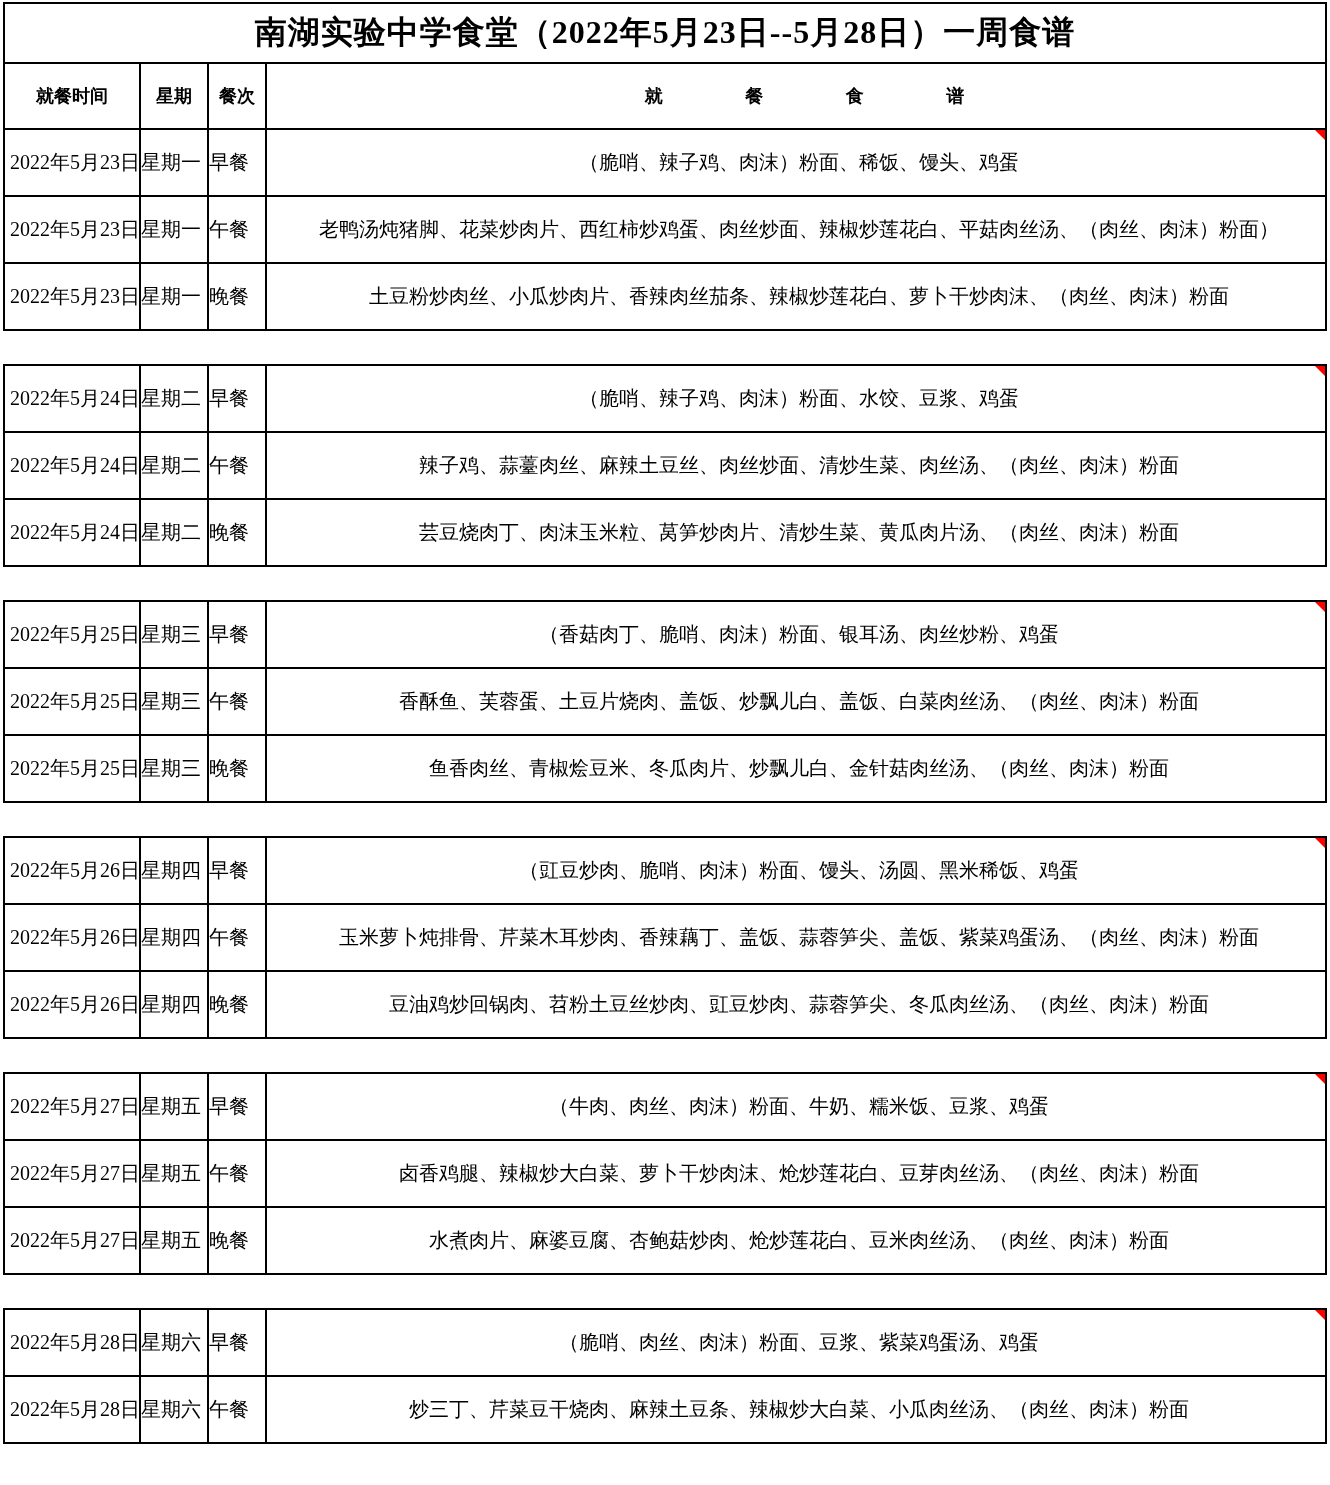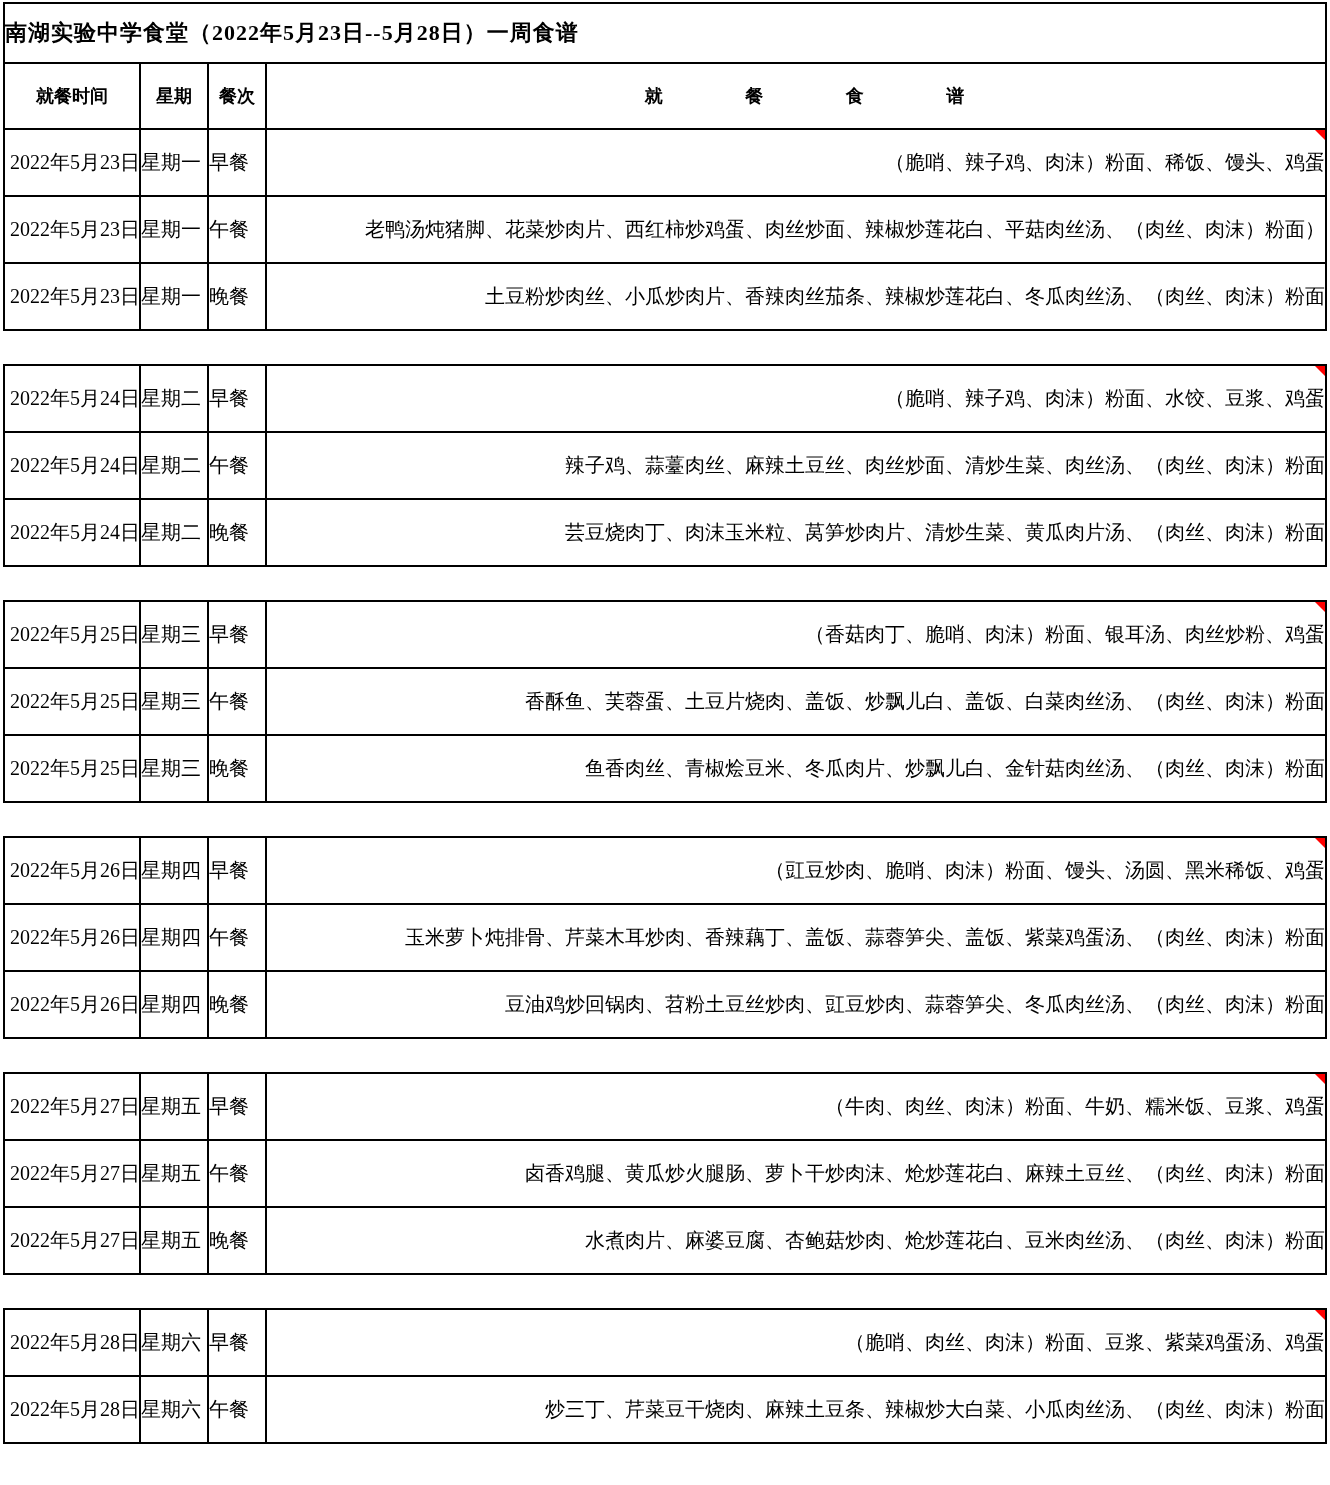--- a/index.html
+++ b/index.html
@@ -10,28 +10,28 @@
   }
   .sheet{position:relative;width:1330px;height:1485px;background:var(--bg-color,#fff);overflow:hidden;}
   table.menu-table{
     border-collapse:collapse;
     table-layout:fixed;
     width:1324px;
     margin:2px 0 0 3px;
   }
   td{border:2px solid var(--border-color,#000);padding:0;vertical-align:middle;overflow:hidden;}
   tr.title-row td{
-    height:58px;text-align:left;font-weight:bold;font-size:22px;letter-spacing:1px;
+    height:58px;text-align:center;font-weight:bold;font-size:32px;letter-spacing:1px;
   }
   tr.head-row td{height:64px;text-align:center;font-weight:bold;font-size:18px;}
   tr.head-row td.c-menu{word-spacing:78px;text-align:center;padding-left:17px;}
   tr.data-row td{height:65px;font-size:20px;}
   td.c-date{font-size:19px;padding-left:5px;white-space:nowrap;}
   td.c-week,td.c-meal{}
-  td.c-menu{padding-left:6px;text-align:right;position:relative;}
+  td.c-menu{padding-left:6px;text-align:center;position:relative;}
   tr.spacer-row td{border:none;height:33px;}
   .flag{
     position:absolute;top:0;right:0;width:0;height:0;
     border-top:10px solid var(--flag-color,#f00);
     border-left:10px solid transparent;
   }
 </style>
 </head>
 <body>
 
@@ -65,21 +65,21 @@
   <tr class="data-row">
     <td class="c-date">2022年5月23日</td>
     <td class="c-week">星期一</td>
     <td class="c-meal">午餐</td>
     <td class="c-menu"><span>老鸭汤炖猪脚、花菜炒肉片、西红柿炒鸡蛋、肉丝炒面、辣椒炒莲花白、平菇肉丝汤、（肉丝、肉沫）粉面）</span></td>
   </tr>
   <tr class="data-row">
     <td class="c-date">2022年5月23日</td>
     <td class="c-week">星期一</td>
     <td class="c-meal">晚餐</td>
-    <td class="c-menu"><span>土豆粉炒肉丝、小瓜炒肉片、香辣肉丝茄条、辣椒炒莲花白、冬瓜肉丝汤、（肉丝、肉沫）粉面</span></td>
+    <td class="c-menu"><span>土豆粉炒肉丝、小瓜炒肉片、香辣肉丝茄条、辣椒炒莲花白、萝卜干炒肉沫、（肉丝、肉沫）粉面</span></td>
   </tr>
   <tr class="spacer-row">
     <td colspan="4"></td>
   </tr>
 
   <tr class="data-row">
     <td class="c-date">2022年5月24日</td>
     <td class="c-week">星期二</td>
     <td class="c-meal">早餐</td>
     <td class="c-menu"><span class="flag"></span><span>（脆哨、辣子鸡、肉沫）粉面、水饺、豆浆、鸡蛋</span></td>
@@ -147,21 +147,21 @@
   <tr class="data-row">
     <td class="c-date">2022年5月27日</td>
     <td class="c-week">星期五</td>
     <td class="c-meal">早餐</td>
     <td class="c-menu"><span class="flag"></span><span>（牛肉、肉丝、肉沫）粉面、牛奶、糯米饭、豆浆、鸡蛋</span></td>
   </tr>
   <tr class="data-row">
     <td class="c-date">2022年5月27日</td>
     <td class="c-week">星期五</td>
     <td class="c-meal">午餐</td>
-    <td class="c-menu"><span>卤香鸡腿、黄瓜炒火腿肠、萝卜干炒肉沫、炝炒莲花白、麻辣土豆丝、（肉丝、肉沫）粉面</span></td>
+    <td class="c-menu"><span>卤香鸡腿、辣椒炒大白菜、萝卜干炒肉沫、炝炒莲花白、豆芽肉丝汤、（肉丝、肉沫）粉面</span></td>
   </tr>
   <tr class="data-row">
     <td class="c-date">2022年5月27日</td>
     <td class="c-week">星期五</td>
     <td class="c-meal">晚餐</td>
     <td class="c-menu"><span>水煮肉片、麻婆豆腐、杏鲍菇炒肉、炝炒莲花白、豆米肉丝汤、（肉丝、肉沫）粉面</span></td>
   </tr>
   <tr class="spacer-row">
     <td colspan="4"></td>
   </tr>

